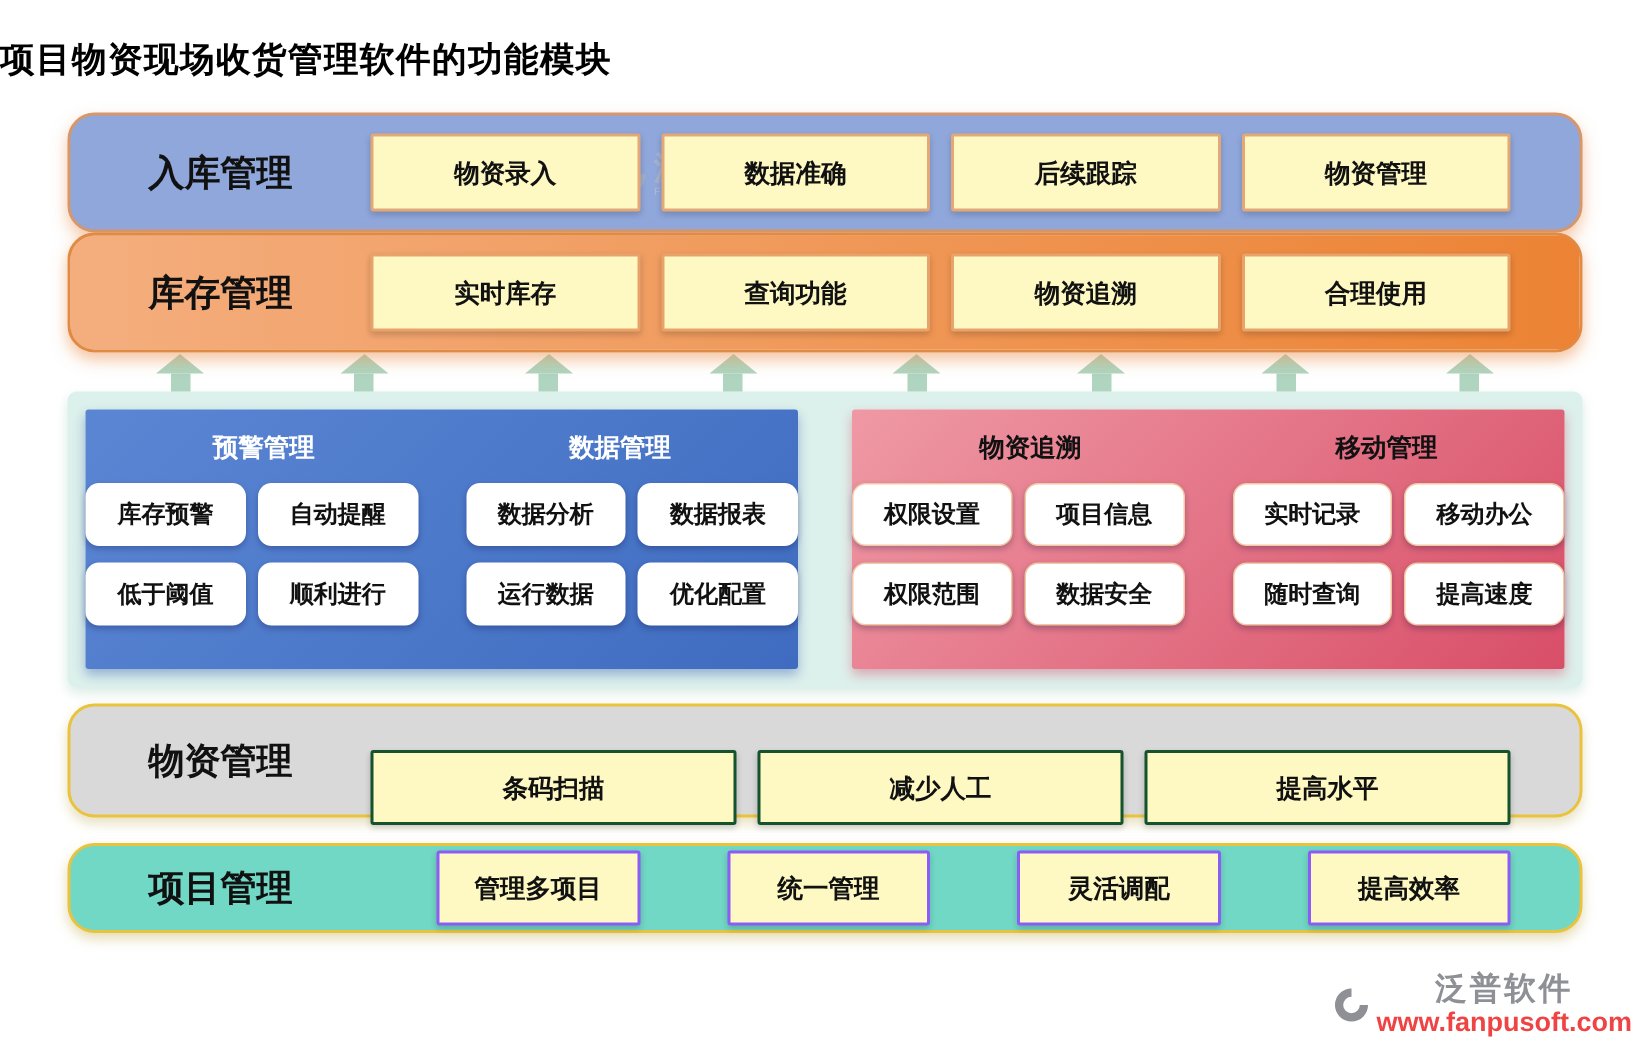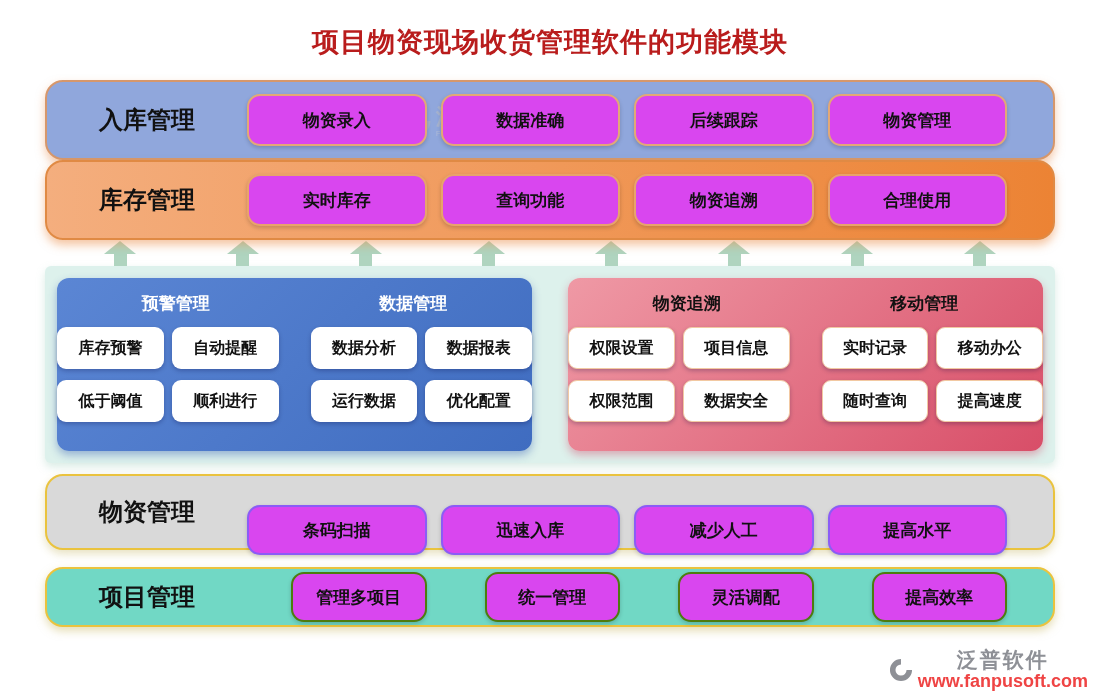--- a/index.html
+++ b/index.html
@@ -1,62 +1,62 @@
 <!DOCTYPE html>
 <html><head>
 <meta charset="utf-8">
 <style>
   html,body{margin:0;padding:0;}
   body{font-family:"Liberation Sans","DejaVu Sans",sans-serif;background:#fff;}
   .page{position:relative;width:1100px;height:700px;background:#fff;overflow:hidden;}
-  .title{margin:24px 0 0;text-align:center;font-size:27px;font-weight:bold;color:#b91c1c;letter-spacing:1px;}
+  .title{margin:24px 0 0;font-size:23px;font-weight:bold;color:#000000;letter-spacing:1px;}
   .content{padding:0 45px;}
 
   
   .band{position:relative;height:80px;border-radius:18px;margin-top:0;
         display:flex;align-items:center;box-sizing:border-box;}
   .band-label{flex:0 0 200px;text-align:center;font-size:24px;font-weight:bold;color:#111;}
   .band-items{flex:1;display:flex;gap:14px;padding-right:46px;}
-  .pill{position:relative;z-index:2;flex:1;height:48px;background:#d946ef;border-radius:13px;
+  .pill{position:relative;z-index:2;flex:1;height:48px;background:#fef9c3;border-radius:2px;
         display:flex;align-items:center;justify-content:center;
         font-size:17px;font-weight:bold;color:#111;
         box-shadow:0 2px 4px rgba(0,0,0,.18);}
   .band-blue{margin-top:20px;background:#90a7dc;border:2px solid #d6976b;
              box-shadow:0 5px 10px rgba(235,150,90,.5);}
   .band-blue .pill{border:2px solid #e2a877;}
   .band-orange{background:linear-gradient(90deg,#f4ae7e,#ec8334);border:2px solid #e08a44;
                box-shadow:0 5px 10px rgba(235,140,70,.5);}
   .band-orange .pill{border:2px solid #e8a36b;}
   .band-gray{margin-top:11px;height:76px;background:#d9d9d9;border:2px solid #eac33e;
              box-shadow:0 4px 8px rgba(205,190,120,.45);}
-  .band-gray .pill{height:46px;border:2px solid #8b5cf6;margin-top:36px;}
+  .band-gray .pill{height:46px;border:2px solid #14532d;margin-top:36px;}
   .band-teal{margin-top:17px;height:60px;background:#71d8c5;border:2px solid #eac33e;
              box-shadow:0 4px 8px rgba(205,190,110,.5);}
-  .band-teal .pill{height:46px;border:2px solid #4d7c0f;margin-left:44px;}
+  .band-teal .pill{height:46px;border:2px solid #8b5cf6;margin-left:44px;}
 
   
   .wm{position:absolute;left:352px;top:22px;z-index:1;opacity:.55;
       display:flex;align-items:center;gap:3px;pointer-events:none;}
   .wm-text{display:flex;flex-direction:column;line-height:1;}
   .wm-name{font-size:22px;font-weight:bold;color:#b9bcc4;letter-spacing:2px;}
   .wm-sub{font-size:7px;color:#c7cad2;letter-spacing:1.5px;margin-top:2px;}
 
   
   .arrows{height:25px;margin-top:1px;display:flex;justify-content:space-between;
           padding:0 58px;}
   .arrow{width:34px;display:flex;flex-direction:column;align-items:center;}
   .arrow-head{width:0;height:0;border-left:16px solid transparent;
               border-right:16px solid transparent;border-bottom:13px solid #afd4bf;}
   .arrow-stem{width:13px;height:12px;background:#afd4bf;}
 
   
   .mid-band{height:197px;background:#ddf1ec;border-radius:6px;box-sizing:border-box;
             padding:12px 12px;display:flex;gap:36px;
             box-shadow:0 4px 8px rgba(150,200,180,.35);}
-  .panel{flex:1;border-radius:12px;padding:10px 0;box-sizing:border-box;}
+  .panel{flex:1;border-radius:2px;padding:10px 0;box-sizing:border-box;}
   .panel-blue{background:linear-gradient(135deg,#5b86d4,#3f6cc0);
               box-shadow:0 4px 8px rgba(60,100,180,.45);}
   .panel-pink{background:linear-gradient(135deg,#ef99a5,#d84e68);
               box-shadow:0 4px 8px rgba(210,80,110,.45);}
   .panel-headers{display:flex;margin:4px 0 12px;}
   .ph{flex:1;text-align:center;font-size:17px;font-weight:bold;}
   .panel-blue .ph{color:#fff;}
   .panel-pink .ph{color:#111;}
   .panel-row{display:flex;gap:8px;margin-top:11px;text-align:center;}
   .panel-row:first-of-type{margin-top:0;}
@@ -188,21 +188,20 @@
           <div class="pbtn">提高速度</div>
         </div>
       </section>
 
     </div>
 
     <section class="band band-gray">
       <div class="band-label">物资管理</div>
       <div class="band-items">
         <div class="pill">条码扫描</div>
-        <div class="pill">迅速入库</div>
         <div class="pill">减少人工</div>
         <div class="pill">提高水平</div>
       </div>
     </section>
 
     <section class="band band-teal">
       <div class="band-label">项目管理</div>
       <div class="band-items">
         <div class="pill">管理多项目</div>
         <div class="pill">统一管理</div>

